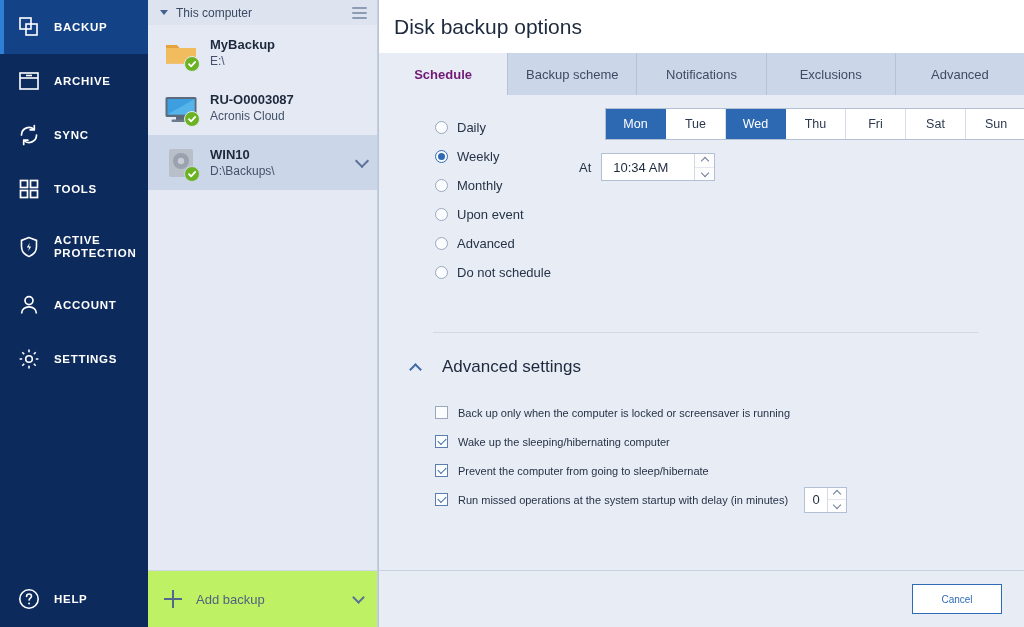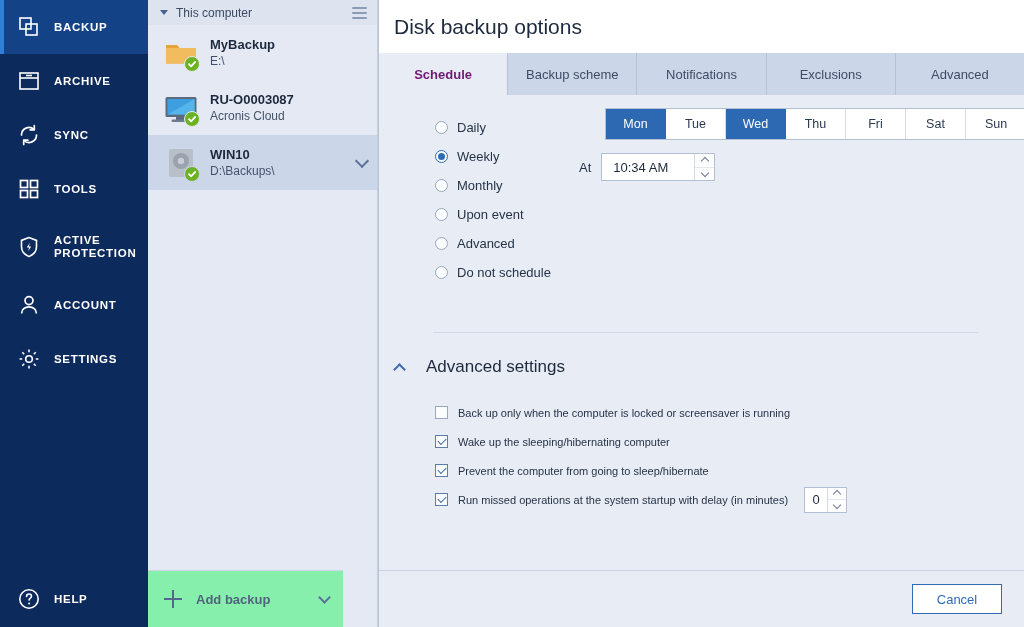--- a/index.html
+++ b/index.html
@@ -116,27 +116,26 @@
   .chev-down {
     width: 10px; height: 10px;
     border-right: 2px solid #5b7296;
     border-bottom: 2px solid #5b7296;
     transform: rotate(45deg);
     margin-bottom: 4px;
   }
 
   .addbackup {
     position: absolute; bottom: 0; left: 0;
-    width: 195px; height: 57px;
-    background: #86efac;
+    width: 229px; height: 57px;
+    background: #bef264;
     border-top: 1px solid #cfd7e5;
     display: flex; align-items: center;
     padding: 0 14px 0 16px;
     cursor: pointer;
-    font-weight: bold;
   }
   .plus-icon {
     position: relative; width: 18px; height: 18px; flex: 0 0 18px; margin-right: 14px;
   }
   .plus-icon::before, .plus-icon::after {
     content: ""; position: absolute; background: #53688c;
   }
   .plus-icon::before { left: 0; top: 8px; width: 18px; height: 2px; }
   .plus-icon::after { top: 0; left: 8px; height: 18px; width: 2px; }
   .addbackup-label { flex: 1; font-size: 13px; color: #50637f; }
@@ -254,21 +253,21 @@
     border-right: 1.4px solid #6d7b92; border-bottom: 1.4px solid #6d7b92;
     transform: rotate(45deg); margin-bottom: 2px;
   }
 
   .divider {
     position: absolute; left: 54px; top: 237px; width: 545px; height: 1px;
     background: #d2d9e6;
   }
 
   .adv-header {
-    position: absolute; left: 10px; top: 262px;
+    position: absolute; left: 26px; top: 262px;
     display: flex; align-items: center; cursor: pointer;
   }
   .caret-collapse {
     width: 9px; height: 9px;
     border-left: 2px solid #3d6aa8; border-top: 2px solid #3d6aa8;
     transform: rotate(45deg);
     margin: 4px 22px 0 6px;
   }
   .adv-title { font-size: 17px; color: #1d2a3d; }
 
@@ -300,21 +299,21 @@
     background: #e8ecf5;
     border-top: 1px solid #c9d2e0;
     display: flex; align-items: center; justify-content: flex-end;
     padding-right: 22px;
   }
   .btn {
     width: 90px; height: 30px;
     border: 1.5px solid #2f6bb5;
     background: #ffffff;
     color: #2f6bb5;
-    font-size: 13px;
+    font-size: 10px;
     display: flex; align-items: center; justify-content: center;
     cursor: pointer;
     margin-left: 14px;
     font-family: "Liberation Sans", sans-serif;
   }
 </style>
 </head>
 <body>
 
 <div id="app">

